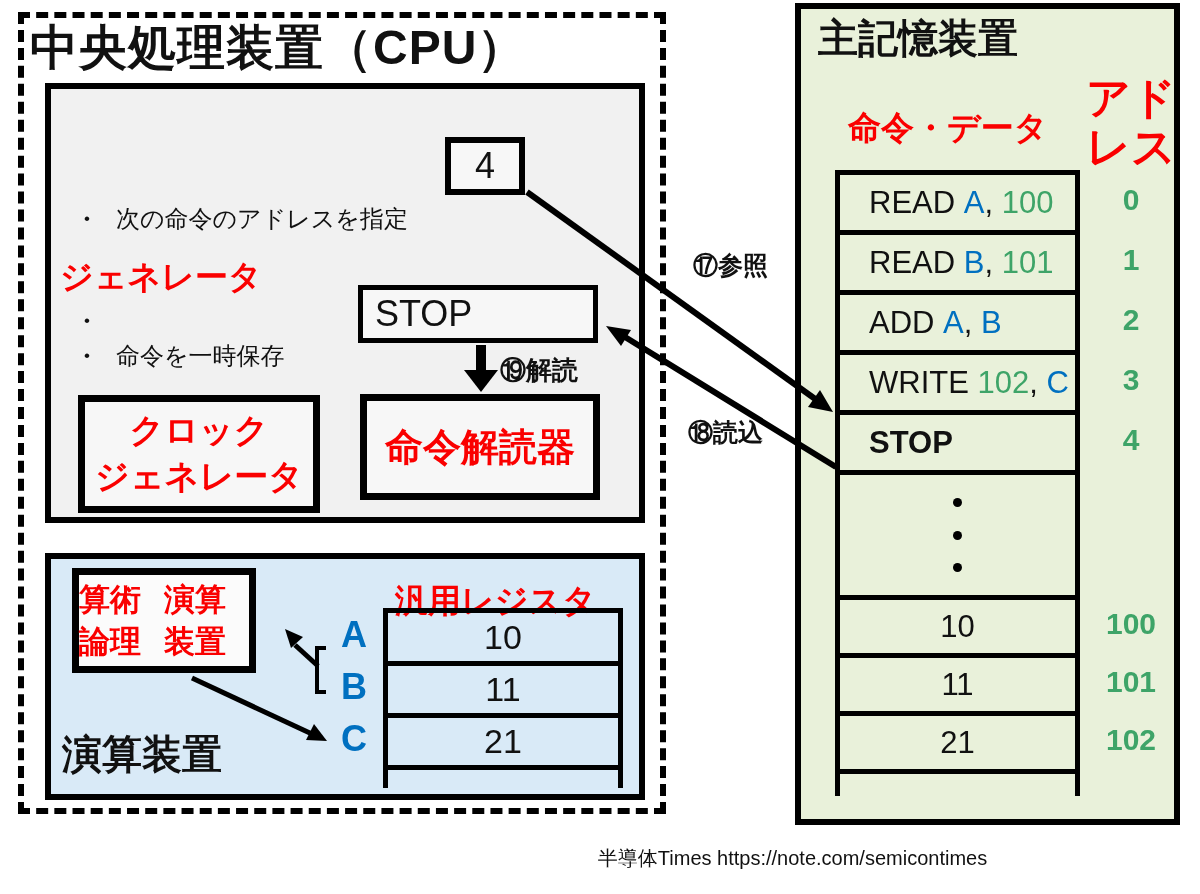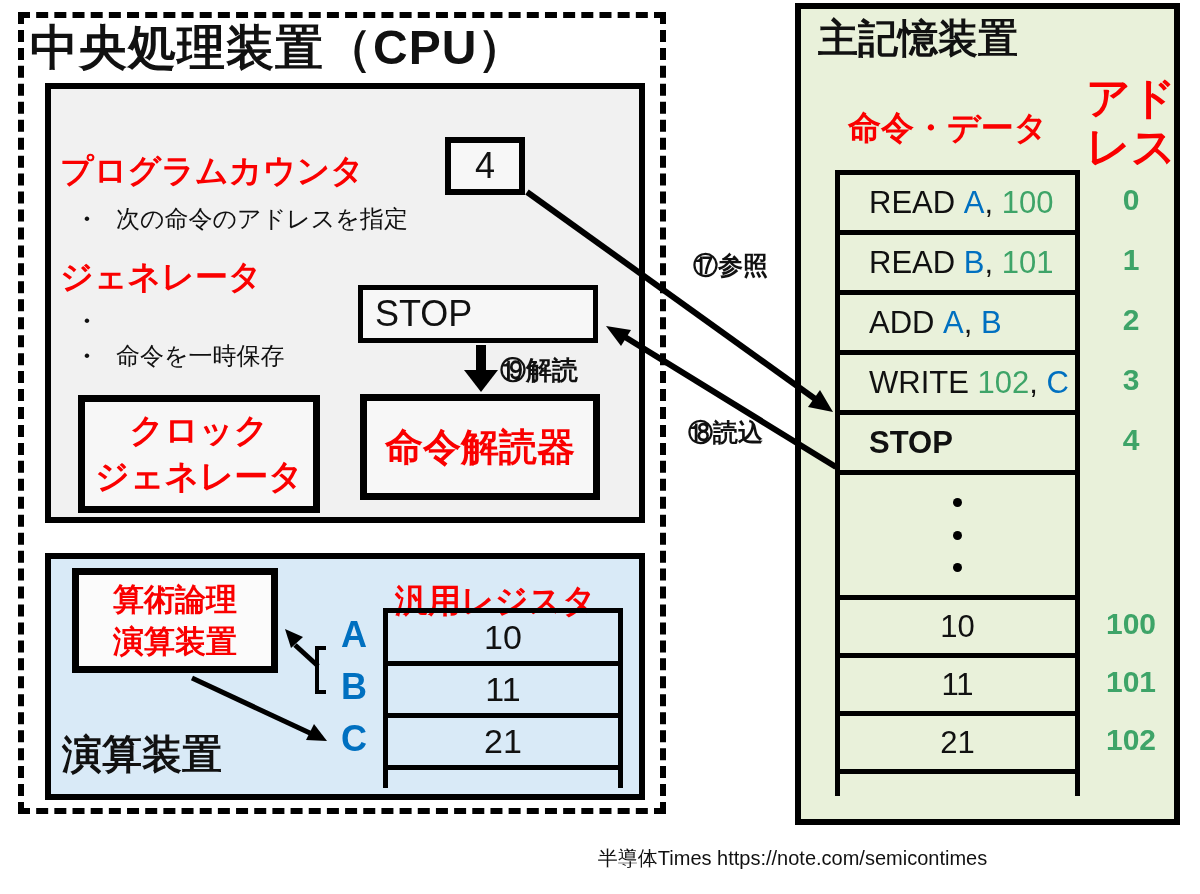--- a/index.html
+++ b/index.html
@@ -26,21 +26,21 @@
   .bullet-dot{font-size:17px;margin:0 26px 0 14px;}
   .ir-label{left:60px;top:255px;font-size:33px;}
   .pc-box{left:445px;top:137px;width:80px;height:58px;background:#f7f7f7;display:flex;align-items:center;justify-content:center;font-size:36px;}
   .ir-box{left:358px;top:285px;width:240px;height:58px;border-width:5px;background:#f7f7f7;display:flex;align-items:center;padding-left:12px;font-size:36px;}
   .decode-label{left:500px;top:353px;font-size:26px;font-weight:700;}
   .clock-box{left:78px;top:395px;width:242px;height:118px;border-width:7px;background:#f7f7f7;display:flex;flex-direction:column;align-items:center;justify-content:center;font-size:34px;line-height:1.35;}
   .decoder-box{left:360px;top:394px;width:240px;height:106px;border-width:7px;background:#f7f7f7;display:flex;align-items:center;justify-content:center;font-size:38px;}
 
   
   .alu-unit-box{left:45px;top:553px;width:600px;height:247px;background:var(--aluBg);}
-  .alu-box{left:72px;top:568px;width:206px;height:105px;border-width:7px;background:#fbfbfb;display:flex;flex-direction:column;align-items:center;justify-content:center;font-size:31px;line-height:1.35;}
+  .alu-box{left:72px;top:568px;width:184px;height:105px;border-width:7px;background:#fbfbfb;display:flex;flex-direction:row;align-items:center;justify-content:center;font-size:31px;line-height:1.35;}
   .gpr-label{left:395px;top:561px;font-size:33px;margin-top:18px;}
   .alu-unit-title{left:62px;top:727px;font-size:40px;}
   .bracket{left:315px;top:646px;width:11px;height:48px;border-left:4px solid #000;border-top:4px solid #000;border-bottom:4px solid #000;}
   #reg-table{left:383px;top:608px;width:240px;height:180px;border:5px solid #000;border-bottom:none;}
   .rrow{height:53px;border-bottom:5px solid #000;display:flex;align-items:center;justify-content:center;font-size:34px;font-weight:500;}
   #reg-labels{left:330px;top:608px;width:48px;}
   .rlabel{display:flex;align-items:center;justify-content:center;font-size:36px;font-weight:700;color:var(--blue);}
 
   
   .memory-box{left:795px;top:3px;width:385px;height:822px;background:var(--memoryBg);}
@@ -71,21 +71,20 @@
 
 <div id="canvas">
 
   <div class="group">
     <div class="box cpu-dashed"></div>
     <div class="abs jp cpu-title">中央処理装置（CPU）</div>
 
     <div class="group">
       <div class="box control-box"></div>
 
-      <div class="abs jp red pc-label">プログラムカウンタ</div>
       <div class="abs bullets" style="left:70px;top:201px;" id="pc-bullets">
           <div class="bullet-row">
             <span class="bullet-dot">•</span>
             <span>次の命令のアドレスを指定</span>
           </div>
         </div>
 
       <div class="abs jp red ir-label">ジェネレータ</div>
       <div class="abs bullets" style="left:70px;top:303px;" id="ir-bullets">
           <div class="bullet-row">

